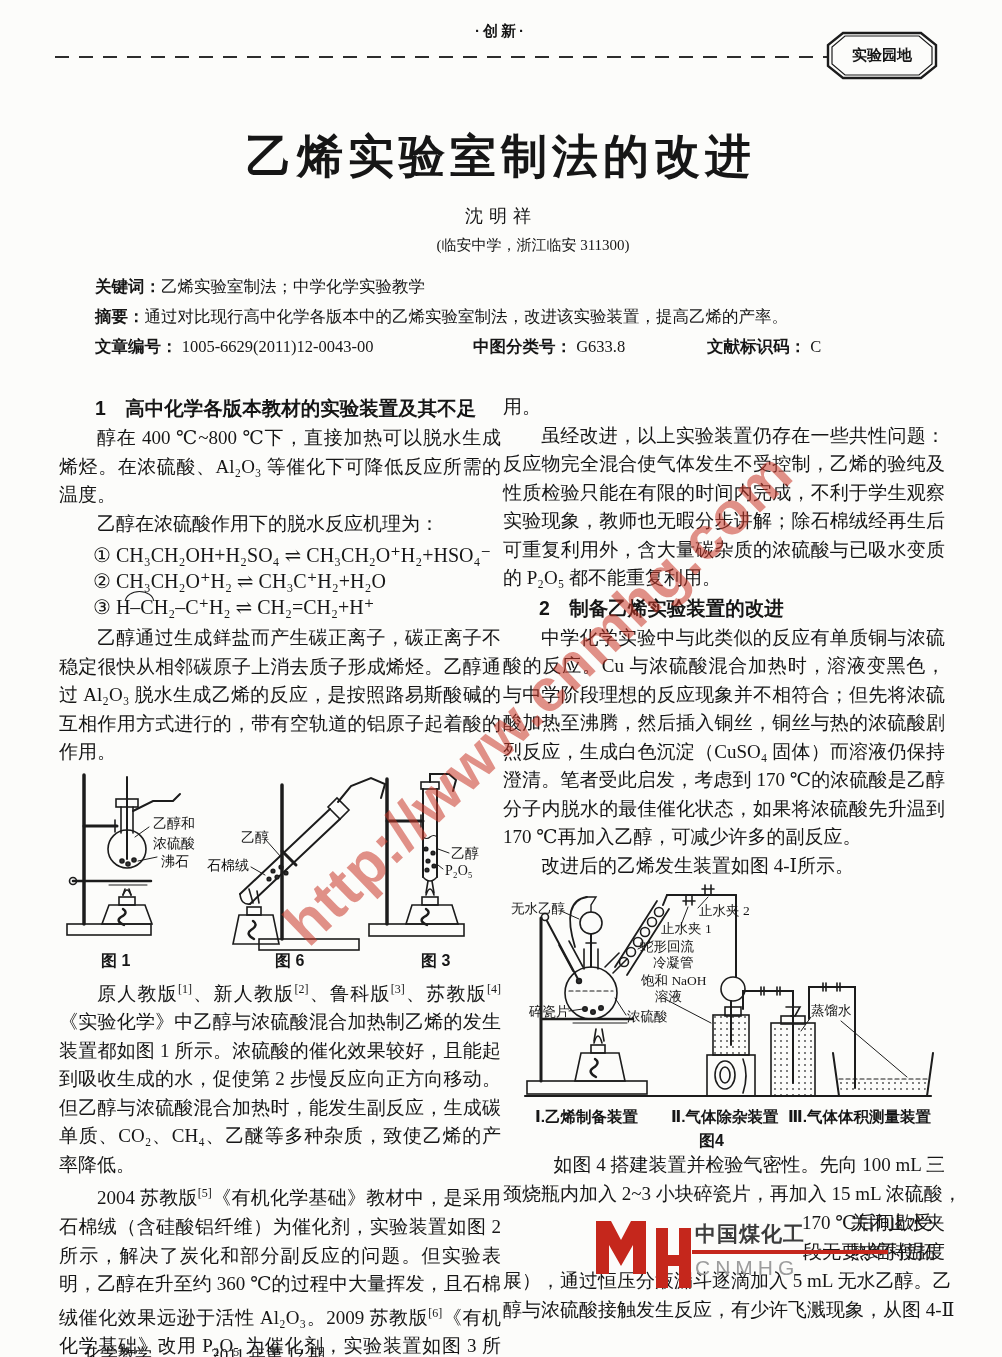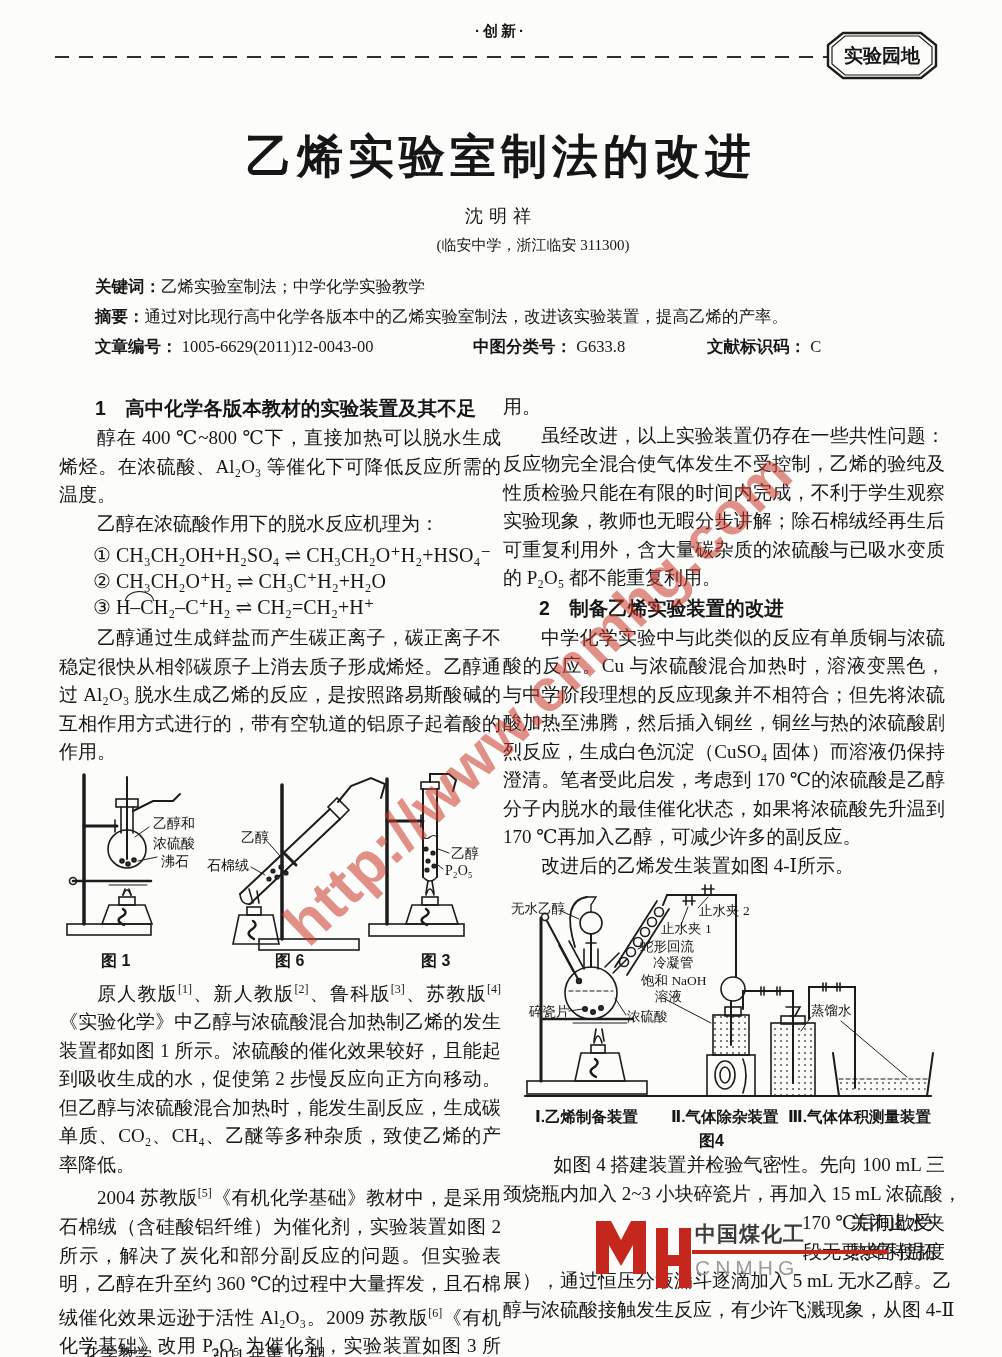--- a/index.html
+++ b/index.html
@@ -7,21 +7,21 @@
         font-family:"Liberation Serif","DejaVu Serif",serif;color:#161616;}
   
   .hdr-topic{position:absolute;top:22px;left:0;width:100%;text-align:center;
              font-size:15px;font-weight:bold;letter-spacing:3px;
              font-family:"Liberation Sans","DejaVu Sans",sans-serif;}
   .hdr-rule{position:absolute;top:56px;left:55px;width:773px;height:2px;
             background:repeating-linear-gradient(90deg,#2d2d2d 0 14px,transparent 14px 24px);}
   .badge{position:absolute;top:31px;left:826px;width:112px;height:49px;}
   .badge svg{position:absolute;left:0;top:0;}
   .badge-label{position:absolute;left:0;top:0;width:112px;height:49px;display:flex;align-items:center;justify-content:center;
-               font-size:19px;font-weight:bold;font-family:"Liberation Sans","DejaVu Sans",sans-serif;}
+               font-size:15px;font-weight:bold;font-family:"Liberation Sans","DejaVu Sans",sans-serif;}
   
   .title{position:absolute;top:126px;left:0;width:100%;text-align:center;font-size:46px;font-weight:bold;
          letter-spacing:5px;font-family:"Liberation Sans","DejaVu Sans",sans-serif;}
   .author{position:absolute;top:204px;left:0;width:100%;text-align:center;font-size:18px;letter-spacing:6px;}
   .affil{position:absolute;top:236px;left:0;width:100%;text-align:center;font-size:15px;padding-left:32px;}
   
   .meta{position:absolute;left:95px;top:276px;width:816px;font-size:16.5px;line-height:21px;}
   .meta .mrow{margin-bottom:9px;}
   .meta b{font-family:"Liberation Sans","DejaVu Sans",sans-serif;}
   .mrow3{position:relative;height:24px;}

